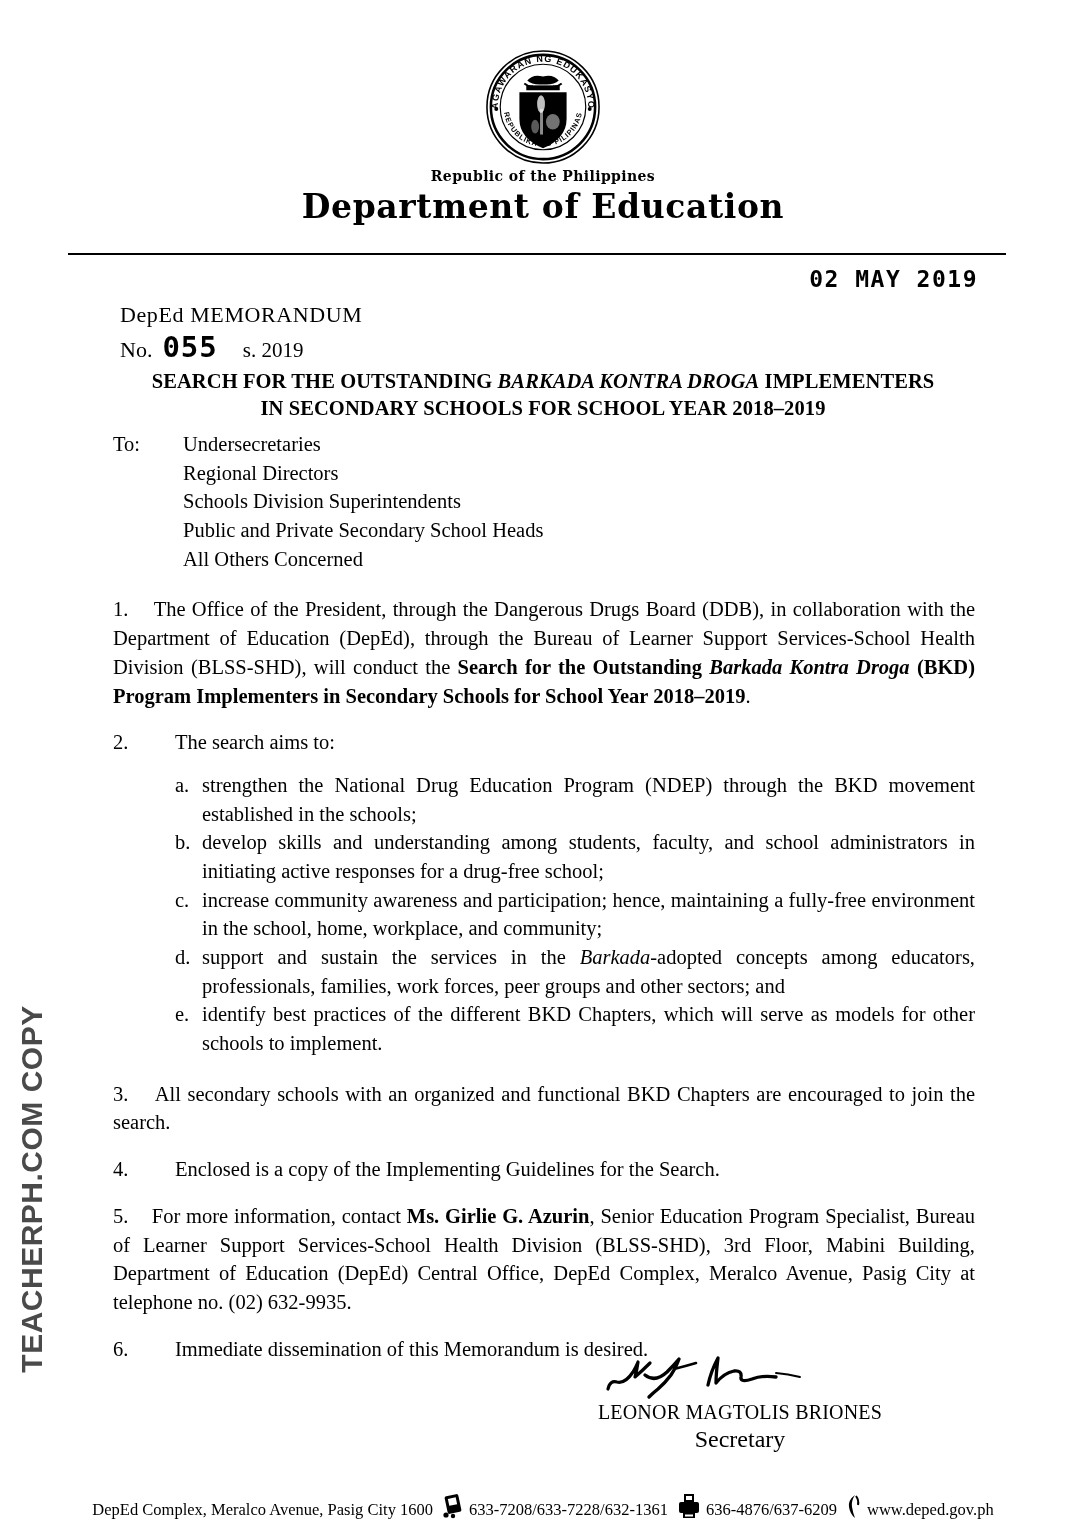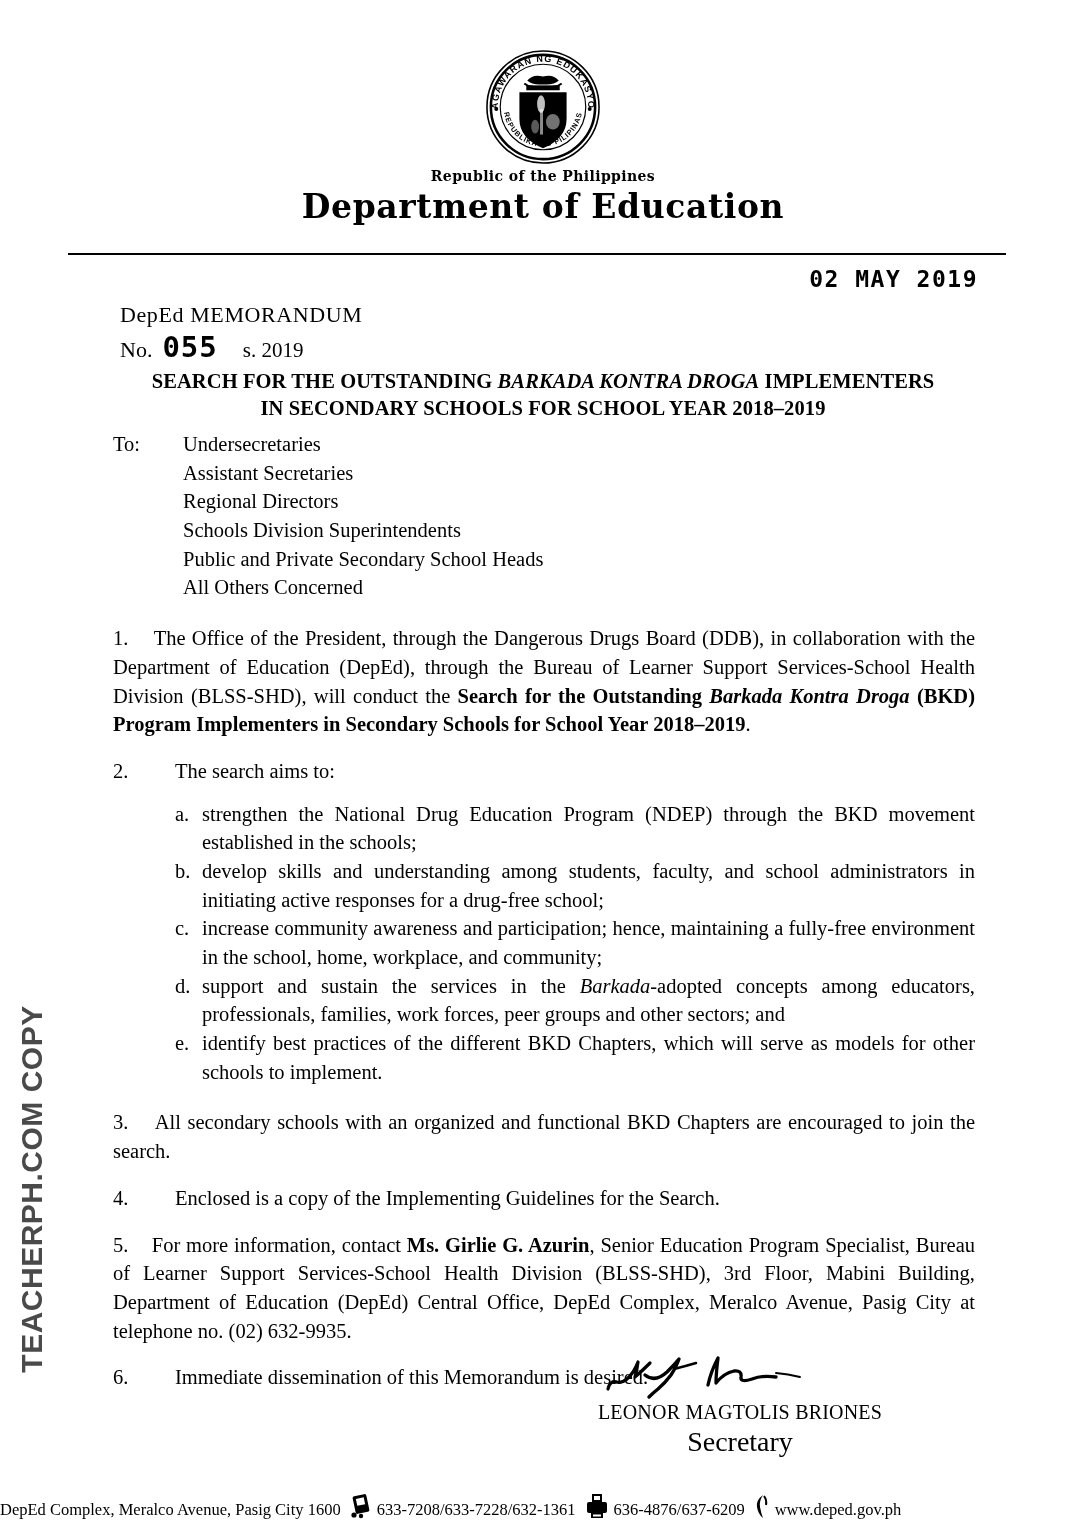--- a/index.html
+++ b/index.html
@@ -201,32 +201,32 @@
     text-align: center;
   }
   .sig-svg { display: block; margin: 0 auto; }
   .sig-name {
     font-weight: normal;
     font-size: 20px;
     letter-spacing: 0.2px;
     margin-top: -6px;
   }
   .sig-role {
-    font-size: 28px;
+    font-size: 24px;
     margin-top: 2px;
   }
 
   
   .footer {
     position: absolute;
     left: 0; right: 0;
     top: 1494px;
     display: flex;
     align-items: center;
-    justify-content: flex-start;
+    justify-content: center;
     font-size: 16.5px;
     white-space: nowrap;
   }
   .footer .fi {
     display: inline-block;
     vertical-align: middle;
     margin: 0 5px 0 9px;
   }
   .footer .txt { vertical-align: middle; }
 </style>
@@ -291,21 +291,20 @@
     <span>SEARCH FOR THE OUTSTANDING </span><i>BARKADA KONTRA DROGA</i><span> IMPLEMENTERS</span><br>
     <span>IN SECONDARY SCHOOLS FOR SCHOOL YEAR 2018–2019</span>
   </div>
 
   <div class="body">
 
     <div class="to-block">
       <div class="to-label">To:</div>
       <ul class="to-list">
         <li>Undersecretaries</li>
-        <li>Assistant Secretaries</li>
         <li>Regional Directors</li>
         <li>Schools Division Superintendents</li>
         <li>Public and Private Secondary School Heads</li>
         <li>All Others Concerned</li>
       </ul>
     </div>
 
     <div class="gap-22"></div>
 
     <p class="para">

